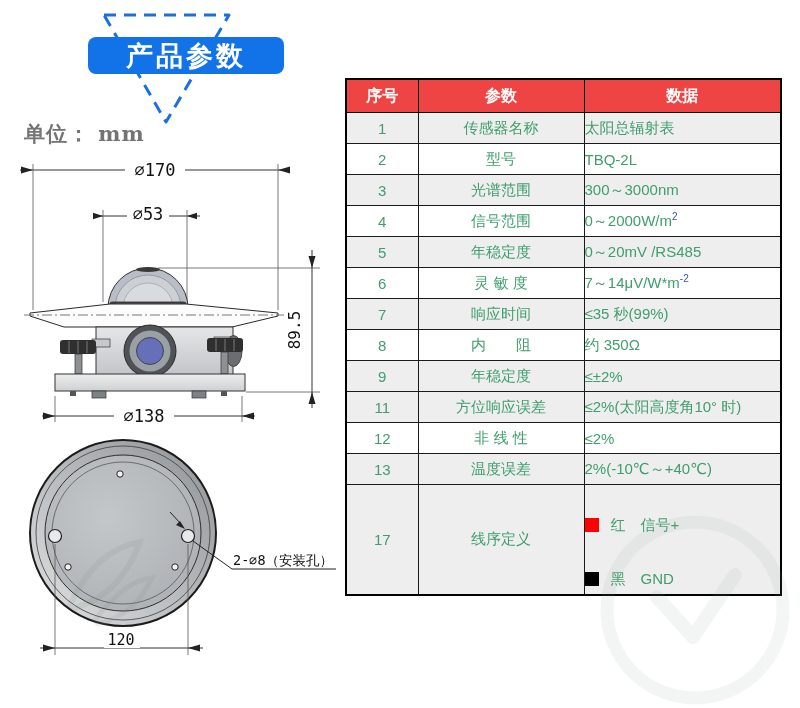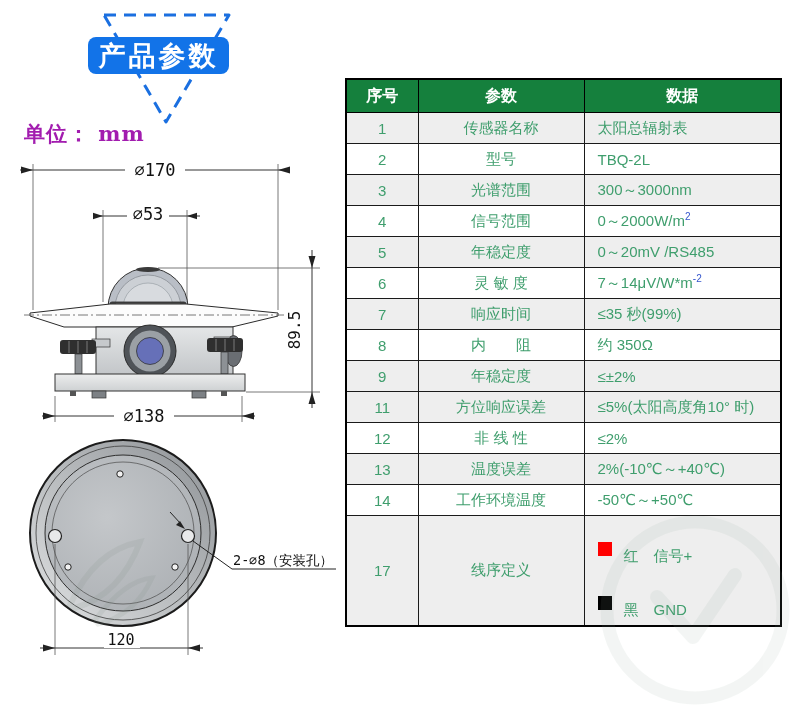--- a/index.html
+++ b/index.html
@@ -2,49 +2,49 @@
 <html><head>
 <meta charset="utf-8">
 <style>
   html,body{margin:0;padding:0;}
   body{width:800px;height:708px;background:#ffffff;position:relative;overflow:hidden;
        font-family:"Liberation Sans","DejaVu Sans",sans-serif;}
   .stage{position:absolute;inset:0;}
 
   
   .deco-triangle{position:absolute;left:0;top:0;width:340px;height:150px;pointer-events:none;}
-  .badge{position:absolute;left:88px;top:37px;width:141px;height:37px;background:#1273e8;
+  .badge{position:absolute;left:88px;top:37px;width:196px;height:37px;background:#1273e8;
          border-radius:8px;color:#ffffff;font-weight:bold;font-size:27px;letter-spacing:3px;
          display:flex;align-items:center;justify-content:center;}
-  .unit-label{position:absolute;left:24px;top:120px;font-size:21px;font-weight:bold;color:#a21caf;
+  .unit-label{position:absolute;left:24px;top:120px;font-size:21px;font-weight:bold;color:#737373;
               letter-spacing:1px;font-family:"DejaVu Serif","Liberation Serif",serif;}
 
   
   .drawing{position:absolute;left:0;top:150px;width:340px;height:520px;}
   .drawing text{font-family:"DejaVu Sans Mono","Liberation Mono",monospace;fill:#111;}
   .dimline{stroke:#333;stroke-width:1;fill:none;}
   .thin{stroke:#555;stroke-width:0.8;fill:none;}
   .arrow{fill:#222;stroke:none;}
 
   
   .watermark{position:absolute;pointer-events:none;z-index:5;}
 
   
   table.spec{position:absolute;left:345px;top:78px;width:435px;border-collapse:collapse;
              table-layout:fixed;border:2px solid #000;z-index:2;}
-  table.spec th{background:#15803d;color:#fff;font-size:16px;font-weight:bold;height:30px;
+  table.spec th{background:#ef4444;color:#fff;font-size:16px;font-weight:bold;height:30px;
                 border:1px solid #000;}
   table.spec td{border:1px solid #1a1a1a;height:28px;font-size:15px;color:#3f9e6d;
                 overflow:hidden;white-space:nowrap;}
   td.cell-no,td.cell-param{text-align:center;}
-  td.cell-value{text-align:left;padding-left:13px;}
+  td.cell-value{text-align:left;padding-left:0;}
   tr.alt td{background:#eeeeee;}
   tr.tall td{height:64px;}
   td sup{color:#3355cc;font-size:10px;}
-  .wire-line{display:flex;align-items:flex-start;gap:12px;line-height:1.9;margin-top:25px;}
+  .wire-line{display:flex;align-items:center;gap:12px;line-height:1.9;margin-top:25px;}
   .swatch{width:14px;height:14px;display:inline-block;flex:0 0 auto;}
 </style>
 </head>
 <body>
 
 <div class="stage">
 
   <svg class="deco-triangle" viewBox="0 0 340 150">
     <polygon points="104,15 229,15 166,122" fill="none" stroke="#1a6fe0" stroke-width="3" stroke-dasharray="12,8" stroke-linejoin="round"></polygon>
   </svg>
@@ -241,36 +241,31 @@
           <td class="cell-value">约 350Ω</td>
         </tr>
         <tr class="alt">
           <td class="cell-no">9</td>
           <td class="cell-param">年稳定度</td>
           <td class="cell-value">≤±2%</td>
         </tr>
         <tr class="alt">
           <td class="cell-no">11</td>
           <td class="cell-param">方位响应误差</td>
-          <td class="cell-value">≤5%(太阳高度角10° 时)</td>
+          <td class="cell-value">≤2%(太阳高度角10° 时)</td>
         </tr>
         <tr>
           <td class="cell-no">12</td>
           <td class="cell-param">非 线 性</td>
           <td class="cell-value">≤2%</td>
         </tr>
         <tr class="alt">
           <td class="cell-no">13</td>
           <td class="cell-param">温度误差</td>
           <td class="cell-value">2%(-10℃～+40℃)</td>
-        </tr>
-        <tr>
-          <td class="cell-no">14</td>
-          <td class="cell-param">工作环境温度</td>
-          <td class="cell-value">-50℃～+50℃</td>
         </tr>
         <tr class="alt tall">
           <td class="cell-no">17</td>
           <td class="cell-param">线序定义</td>
           <td class="cell-value">
             <div class="wire-line"><span class="swatch" style="background: rgb(255, 0, 0);"></span>红　信号+</div>
             <div class="wire-line"><span class="swatch" style="background: rgb(0, 0, 0);"></span>黑　GND</div>
           </td>
         </tr>
       </tbody>

